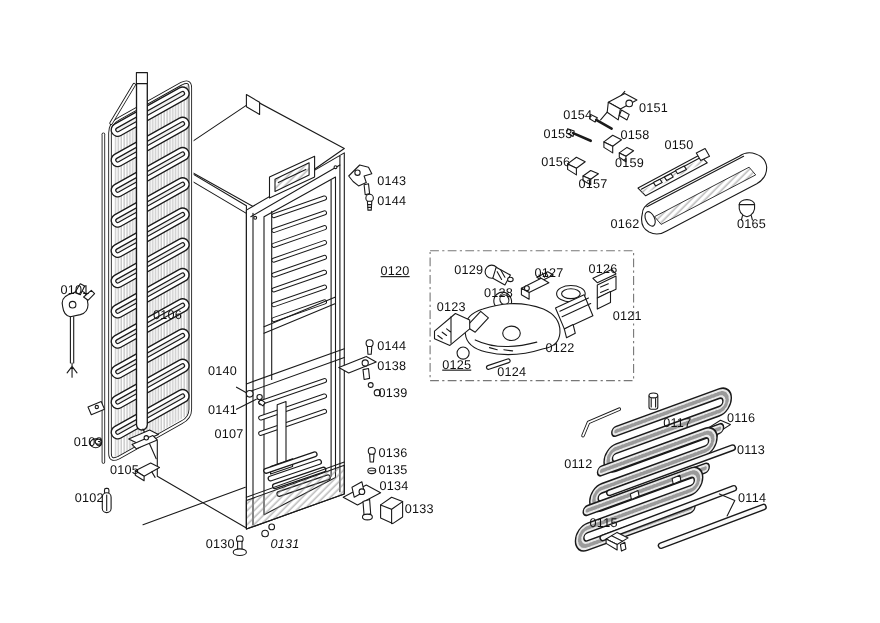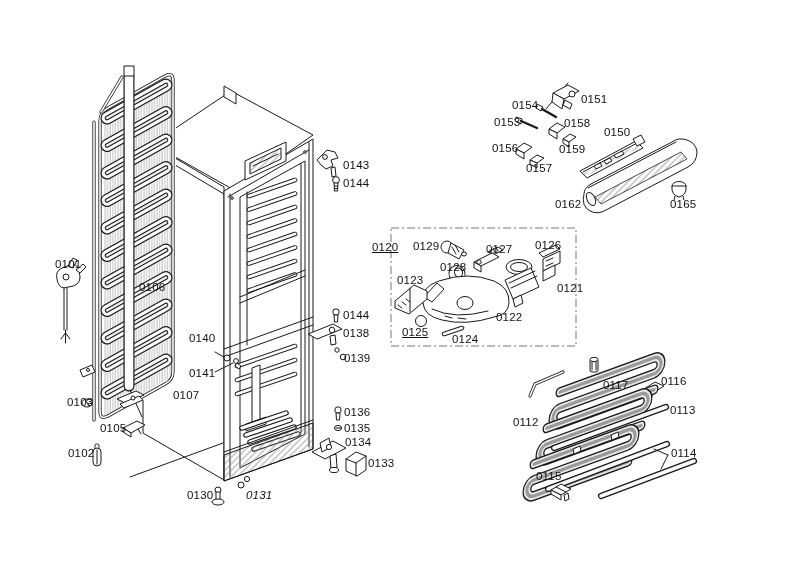--- a/index.html
+++ b/index.html
@@ -486,37 +486,37 @@
       <path class="ln" d="M556,487 L566,492"></path>
       <path class="p" d="M564,495 L568,493 L569,499 L565,501 Z"></path>
     </g>
   </g>
 </svg>
 
 <div id="labels">
       <div class="part-label" style="left: 55px; top: 258px;">0101</div>
       <div class="part-label" style="left: 139px; top: 281px;">0106</div>
       <div class="part-label" style="left: 67px; top: 396px;">0103</div>
-      <div class="part-label" style="left: 136px; top: 389px; padding-left: 37px;">0107</div>
+      <div class="part-label" style="left: 158px; top: 389px; padding-left: 37px;">0107</div>
       <div class="part-label" style="left: 100px; top: 422px;">0105</div>
       <div class="part-label" style="left: 68px; top: 447px;">0102</div>
       <div class="part-label" style="left: 189px; top: 332px;">0140</div>
       <div class="part-label" style="left: 189px; top: 367px;">0141</div>
       <div class="part-label" style="left: 187px; top: 489px;">0130</div>
       <div class="part-label" style="left: 246px; top: 489px; font-style: italic;">0131</div>
       <div class="part-label" style="left: 343px; top: 159px;">0143</div>
       <div class="part-label" style="left: 343px; top: 177px;">0144</div>
       <div class="part-label" style="left: 343px; top: 309px;">0144</div>
       <div class="part-label" style="left: 343px; top: 327px;">0138</div>
       <div class="part-label" style="left: 344px; top: 352px;">0139</div>
       <div class="part-label" style="left: 344px; top: 406px;">0136</div>
       <div class="part-label" style="left: 344px; top: 422px;">0135</div>
       <div class="part-label" style="left: 345px; top: 436px;">0134</div>
       <div class="part-label" style="left: 368px; top: 457px;">0133</div>
-      <div class="part-label" style="left: 372px; top: 241px; text-decoration: underline;">0120</div>
+      <div class="part-label" style="left: 346px; top: 241px; text-decoration: underline;">0120</div>
       <div class="part-label" style="left: 413px; top: 240px;">0129</div>
       <div class="part-label" style="left: 440px; top: 261px; text-align: right;">0128</div>
       <div class="part-label" style="left: 486px; top: 243px;">0127</div>
       <div class="part-label" style="left: 535px; top: 239px;">0126</div>
       <div class="part-label" style="left: 397px; top: 274px;">0123</div>
       <div class="part-label" style="left: 533px; top: 282px; padding-left: 24px;">0121</div>
       <div class="part-label" style="left: 496px; top: 311px;">0122</div>
       <div class="part-label" style="left: 402px; top: 326px; text-decoration: underline;">0125</div>
       <div class="part-label" style="left: 452px; top: 333px;">0124</div>
       <div class="part-label" style="left: 512px; top: 99px;">0154</div>

